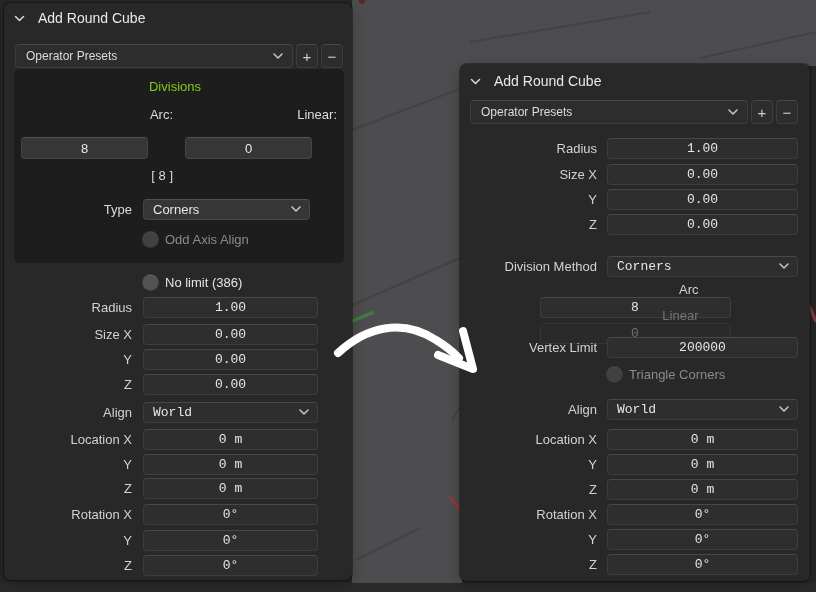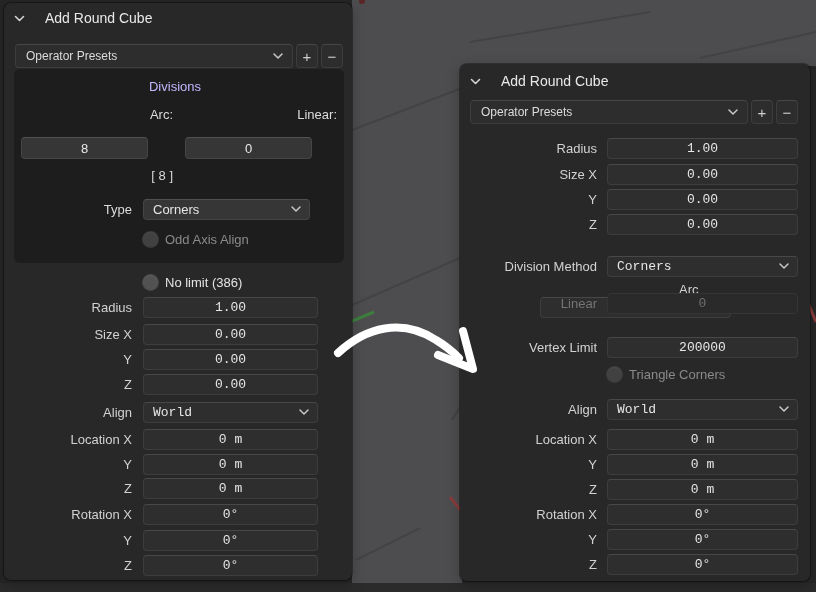--- a/index.html
+++ b/index.html
@@ -6,21 +6,21 @@
   html,body { width:816px; height:592px; background:#262626; }
   body { font-family:"Liberation Sans","DejaVu Sans",sans-serif; }
   .stage { position:relative; width:816px; height:592px; overflow:hidden; background:#262626; }
   .bg-svg { position:absolute; left:0; top:0; z-index:0; }
 
   .panel { position:absolute; background:#282828; border-radius:7px;
            box-shadow:0 0 0 1px rgba(0,0,0,.35), 0 4px 14px rgba(0,0,0,.25); z-index:2; }
   .panel-left  { left:4px;   top:3px;  width:348px; height:577px; }
   .panel-right { left:460px; top:64px; width:350px; height:517px; }
 
-  .hdr { position:absolute; left:10px; display:flex; align-items:center; gap:20px;
+  .hdr { position:absolute; left:10px; display:flex; align-items:center; gap:13px;
          color:#e9e9e9; font-size:14px; }
   .chev-svg { display:block; }
 
   .row { position:absolute; left:0; right:0; height:22px; display:flex; align-items:center; }
   .lbl { text-align:right; color:#d2d2d2; font-size:13px; flex:none; }
   .panel-left  .lbl { width:128px; margin-right:11px; }
   .panel-right .lbl { width:137px; margin-right:10px; }
   .ctl { flex:none; height:21px;font-family:Liberation Mono, monospace; }
   .panel-left  .ctl { width:175px; }
   .panel-right .ctl { width:191px; }
@@ -49,21 +49,21 @@
                  border-radius:4px; height:24px; display:flex; align-items:center;
                  justify-content:space-between; padding:0 9px 0 10px; color:#dcdcdc; font-size:12px; }
   .sq { flex:none; width:22px; height:24px; background:#2d2d2d; border:1px solid #3d3d3d;
         border-top-color:#474747; border-radius:4px; color:#cfcfcf; font-size:15px;
         display:flex; align-items:center; justify-content:center; }
 
   
   .subpanel { position:absolute; left:10px; top:66px; width:330px; height:194px;
               background:#1d1d1d; border-radius:6px; }
   .sp-title { position:absolute; top:10px; left:0; right:8px; text-align:center;
-              color:#c4b5fd; font-size:13px; }
+              color:#84cc16; font-size:13px; }
   .sp-lab { position:absolute; color:#dcdcdc; font-size:13px; text-align:right; }
   .sp-field { position:absolute; width:127px; height:22px; background:#363636;
               border:1px solid #454545; border-top-color:#515151; border-radius:4px;
               color:#e8e8e8; font-size:13px; display:flex; align-items:center; justify-content:center; }
   .sp-hint { position:absolute; color:#d8d8d8; font-size:13px; text-align:right; }
   .sp-row { position:absolute; left:0; display:flex; align-items:center; }
 
   .arrow-svg { position:absolute; left:0; top:0; z-index:3; pointer-events:none; }
 </style>
 </head>
@@ -252,21 +252,21 @@
           <path d="M1,1 L5,5 L9,1" fill="none" stroke="#c9c9c9" stroke-width="1.5" stroke-linecap="round" stroke-linejoin="round"></path>
         </svg>
       </div>
     </div>
 
     <div class="row" style="top:218px;flex-direction:column;">
       <div class="lbl">Arc</div>
       <div class="ctl field">8</div>
     </div>
 
-    <div class="row disabled" style="top:228px;">
+    <div class="row disabled" style="top:244px;flex-direction:column;">
       <div class="lbl">Linear</div>
       <div class="ctl field">0</div>
     </div>
 
     <div class="row" style="top:272px;">
       <div class="lbl">Vertex Limit</div>
       <div class="ctl field">200000</div>
     </div>
 
     <div class="row" style="top:299px;">

